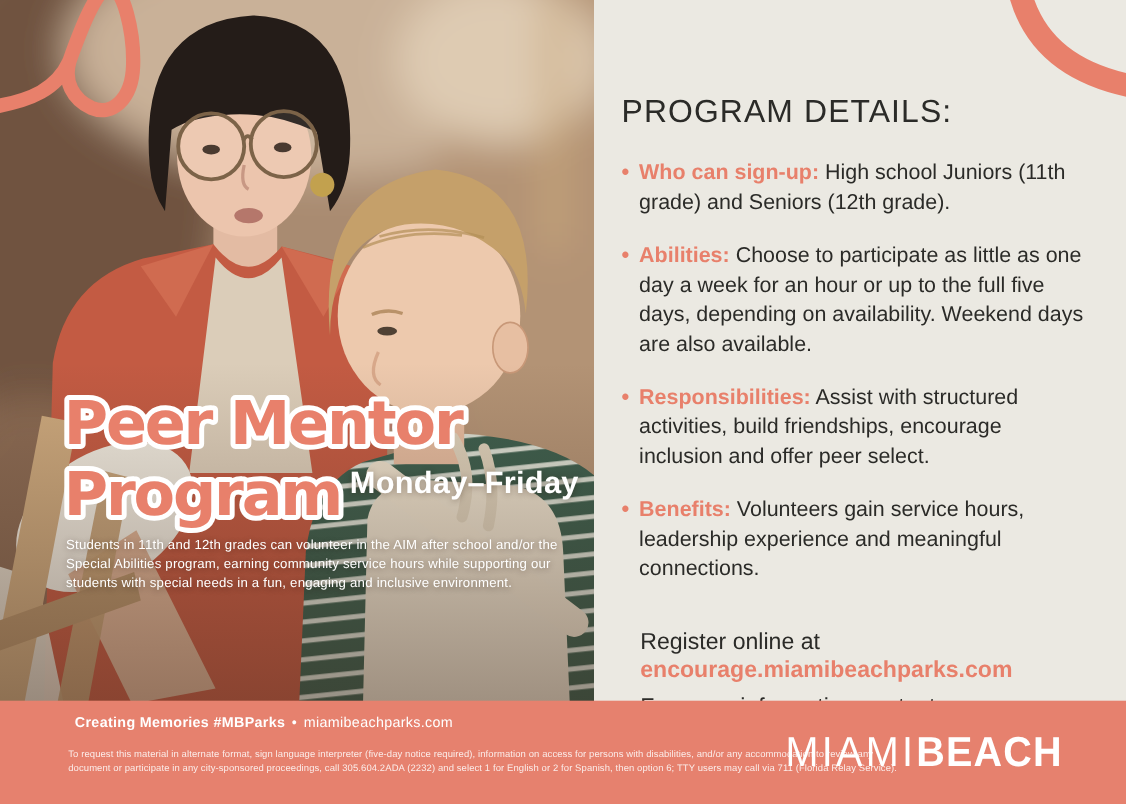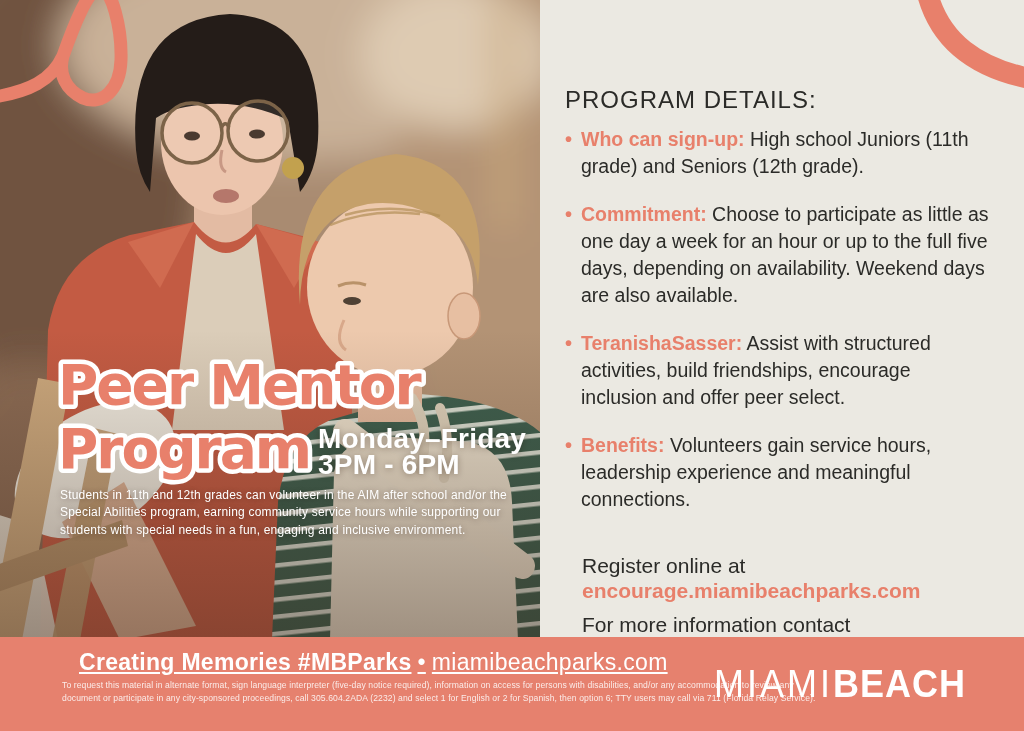--- a/index.html
+++ b/index.html
@@ -41,37 +41,37 @@
     text-shadow:0 1px 6px rgba(40,20,10,.4);
   }
 
   
   .details-pane{
     position:absolute;left:540px;top:0;width:484px;height:640px;
     background:var(--panel);padding:86px 34px 0 25px;
   }
   .arc-svg{position:absolute;right:0;top:0;width:484px;height:130px;pointer-events:none;}
   .details-heading{
-    color:var(--ink);font-size:24px;font-weight:normal;letter-spacing:1px;
-    margin-bottom:12px;
+    color:var(--ink);font-size:29px;font-weight:normal;letter-spacing:1px;
+    margin-bottom:25px;
   }
   .bullet-row{display:flex;gap:9px;margin-bottom:21px;}
   .bullet-dot{color:var(--accent);font-size:20px;line-height:27px;font-weight:bold;flex:0 0 auto;}
   .bullet-body{color:var(--ink);font-size:19.5px;line-height:27px;}
   .bullet-label{color:var(--accent);font-weight:bold;text-align:right;}
   .register-block{margin:40px 0 0 17px;color:var(--ink);font-size:21px;line-height:25px;}
   .register-block .coral-link{color:var(--accent);font-weight:bold;}
   .register-gap{height:9px;}
 
   
   .footer-bar{
     position:absolute;left:0;top:637px;width:1024px;height:94px;
     background:var(--bar);color:#fff;
   }
-  .tagline{position:absolute;left:79px;top:12px;font-size:23px;letter-spacing:.3px;white-space:nowrap;text-decoration:underline;}
+  .tagline{position:absolute;left:68px;top:12px;font-size:13px;letter-spacing:.3px;white-space:nowrap;}
   .tagline .bold{font-weight:bold;}
   .tagline .sep{margin:0 6px;}
   .fine-print{
     position:absolute;left:62px;top:42px;width:620px;
     font-size:8.6px;line-height:1.5;color:rgba(255,255,255,.85);letter-spacing:.1px;
     white-space:nowrap;
   }
   .mb-logo{
     position:absolute;right:58px;top:26px;font-size:36px;color:#fff;
     letter-spacing:1px;white-space:nowrap;transform:scaleY(1.06);
@@ -164,47 +164,46 @@
       <path d="M -12 98 C 30 92, 52 80, 63 56 C 74 25, 88 -10, 99 -12 C 112 -14, 122 30, 121 60 C 120 90, 102 106, 83 98 C 66 90, 58 74, 63 56" fill="none" stroke="#E8806B" stroke-width="13" stroke-linecap="round"></path>
     </svg>
 
     <svg class="title-svg" viewBox="0 0 478 136">
       <text x="6" y="52" class="bubble-text">Peer Mentor</text>
       <text x="6" y="116" class="bubble-text">Program</text>
     </svg>
 
     <div class="schedule">
       <div>Monday–Friday</div>
-      <div>3PM - 6PM</div>
     </div>
 
     <p class="description">Students in 11th and 12th grades can volunteer in the AIM after school and/or the Special Abilities program, earning community service hours while supporting our students with special needs in a fun, engaging and inclusive environment.</p>
   </div>
 
   <div class="details-pane">
 
     <svg class="arc-svg" viewBox="0 0 484 130" aria-hidden="true">
       <path d="M 386 -12 C 398 42, 438 70, 498 80" fill="none" stroke="#E8806B" stroke-width="21" stroke-linecap="round"></path>
     </svg>
 
     <h1 class="details-heading">PROGRAM DETAILS:</h1>
 
     <div class="bullet-row">
       <span class="bullet-dot">•</span>
       <p class="bullet-body"><strong class="bullet-label">Who can sign-up:</strong> <span>High school Juniors (11th grade) and Seniors (12th grade).</span></p>
     </div>
 
     <div class="bullet-row">
       <span class="bullet-dot">•</span>
-      <p class="bullet-body"><strong class="bullet-label">Commitment:</strong> <span>Choose to participate as little as one day a week for an hour or up to the full five days, depending on availability. Weekend days are also available.</span></p>
-    </div>
-
-    <div class="bullet-row">
-      <span class="bullet-dot">•</span>
-      <p class="bullet-body"><strong class="bullet-label">TeranishaSasser:</strong> <span>Assist with structured activities, build friendships, encourage inclusion and offer peer select.</span></p>
+      <p class="bullet-body"><strong class="bullet-label">Abilities:</strong> <span>Choose to participate as little as one day a week for an hour or up to the full five days, depending on availability. Weekend days are also available.</span></p>
+    </div>
+
+    <div class="bullet-row">
+      <span class="bullet-dot">•</span>
+      <p class="bullet-body"><strong class="bullet-label">Responsibilities:</strong> <span>Assist with structured activities, build friendships, encourage inclusion and offer peer select.</span></p>
     </div>
 
     <div class="bullet-row">
       <span class="bullet-dot">•</span>
       <p class="bullet-body"><strong class="bullet-label">Benefits:</strong> <span>Volunteers gain service hours, leadership experience and meaningful connections.</span></p>
     </div>
 
     <div class="register-block">
       <div>Register online at</div>
       <div class="coral-link">encourage.miamibeachparks.com</div>

